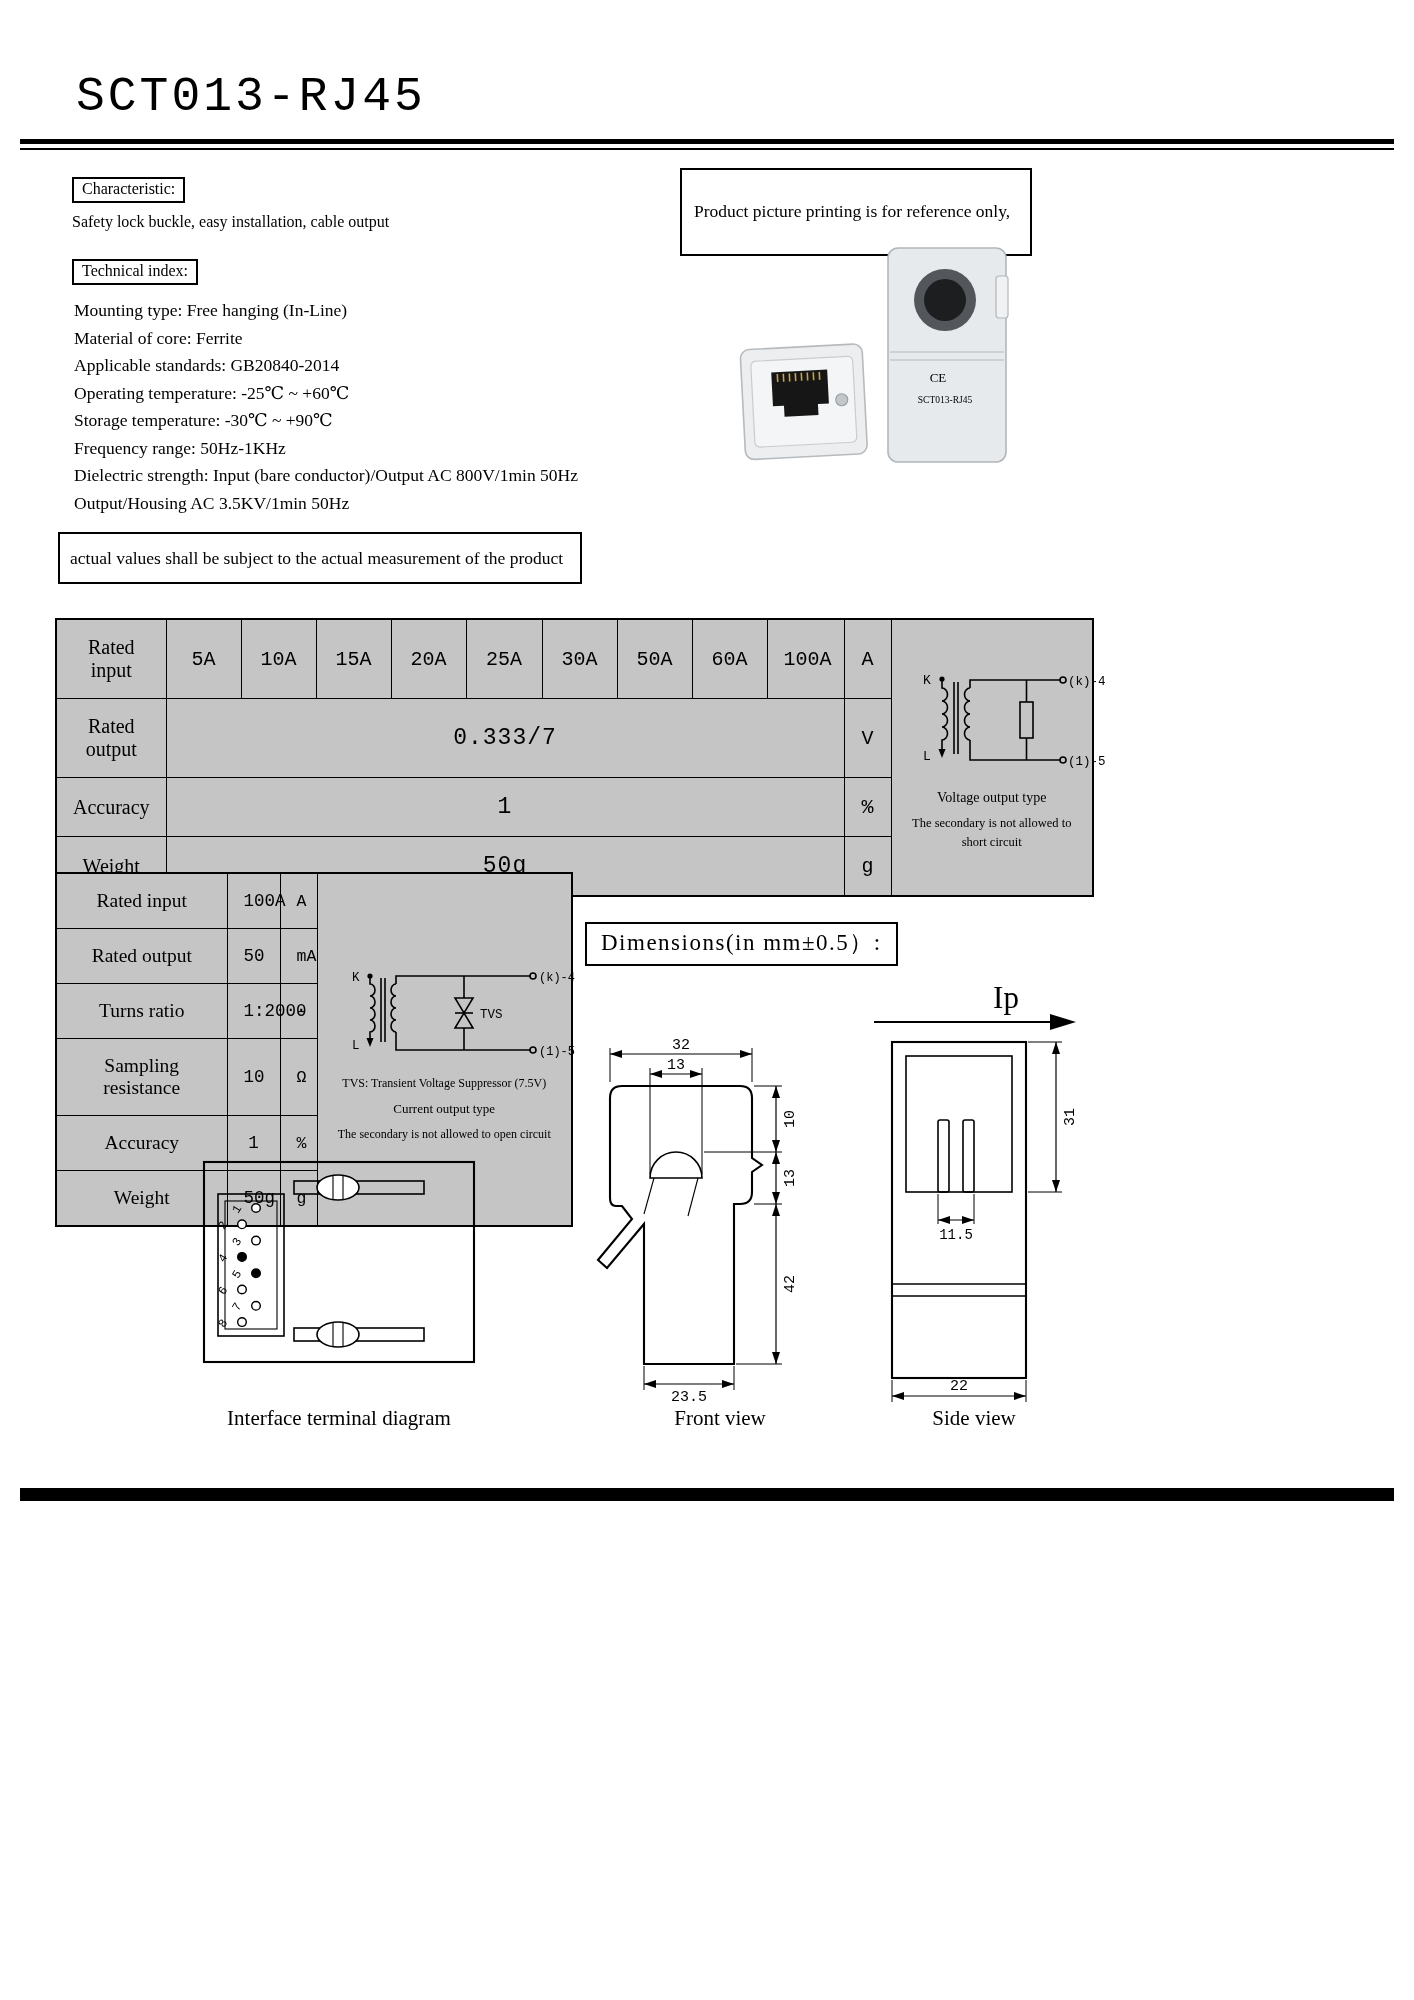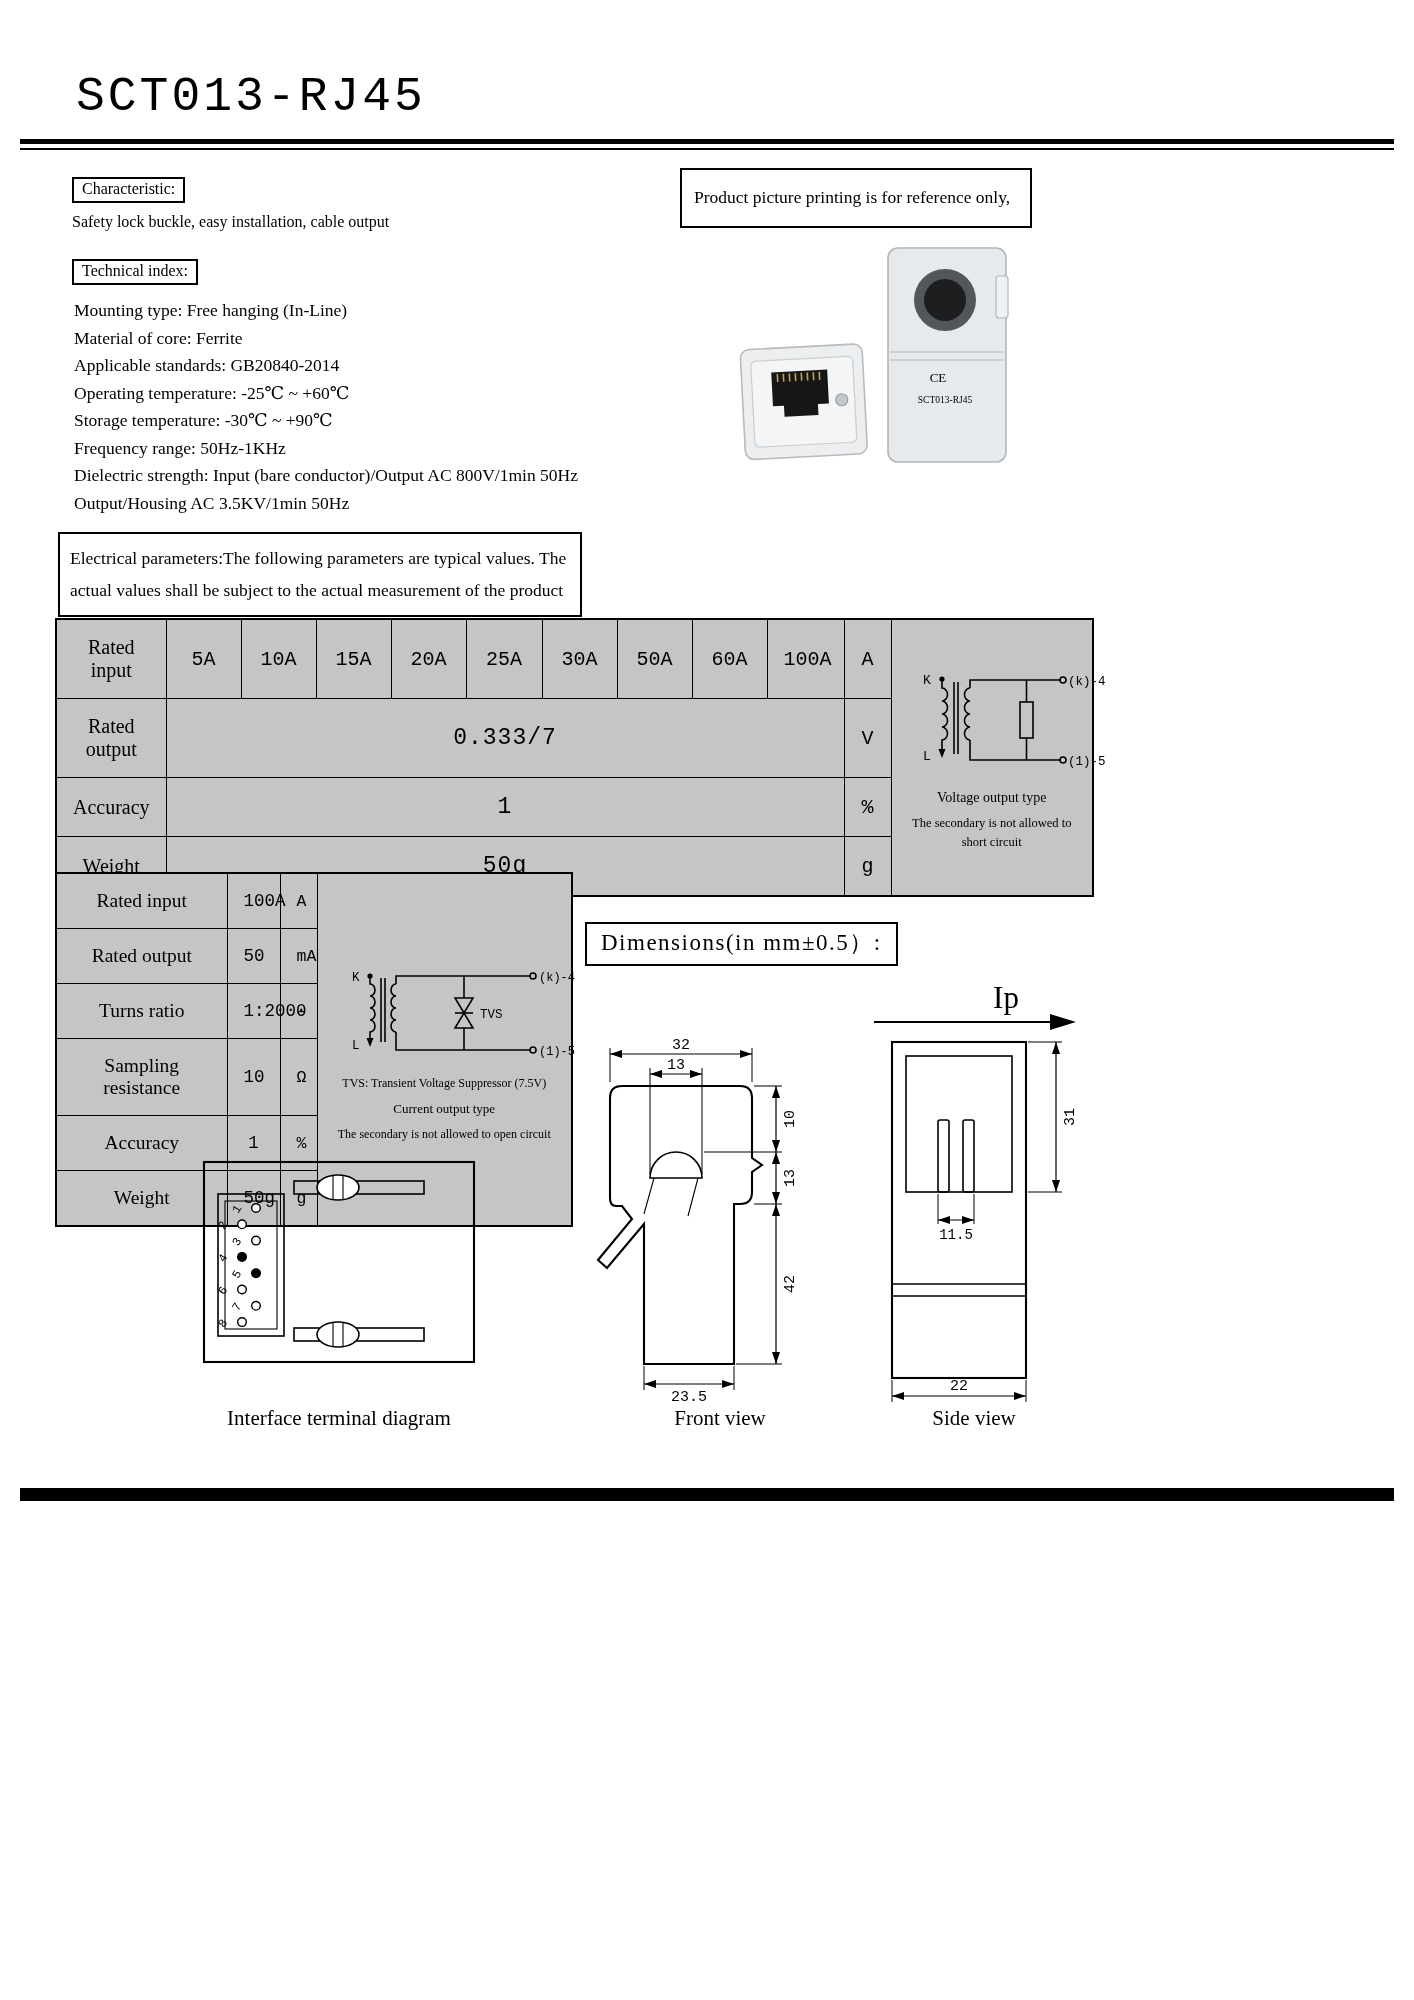--- a/index.html
+++ b/index.html
@@ -4,21 +4,21 @@
 <style>
   * { margin:0; padding:0; box-sizing:border-box; }
   html,body { background:#ffffff; }
   .page { position:relative; width:1414px; height:2000px; background:#fff;
           font-family:"Liberation Serif","DejaVu Serif",serif; color:#000; overflow:hidden; }
   .abs { position:absolute; }
   .title { font-family:"Liberation Mono","DejaVu Sans Mono",monospace; font-size:48px; letter-spacing:3px; font-weight:500; }
   .hrule { background:#000; }
   .labelbox { display:inline-block; border:2px solid #000; padding:1px 8px 3px 8px; font-size:16px; }
   .plain20 { font-size:16px; }
-  .noticebox { border:2px solid #000; padding:10px 12px; font-size:17.5px; line-height:2.05; width:352px; }
+  .noticebox { border:2px solid #000; padding:24px 12px; font-size:17.5px; line-height:2.05; width:352px; }
   .techlist { font-size:17.5px; line-height:27.5px; }
   .elecbox { border:2px solid #000; padding:8px 10px; font-size:17.5px; line-height:1.85; width:524px; }
   table.spec { border-collapse:collapse; background:#c5c5c5; table-layout:fixed; border:2px solid #000; }
   table.spec td { border:1.7px solid #000; text-align:center; vertical-align:middle; padding:16px; }
   td.lbl { text-align:left; padding-left:9px; font-size:20px; }
   td.val, td.unit { font-family:"Liberation Mono","DejaVu Sans Mono",monospace; }
   .t1 tr { height:50px; }
   .t1 td.val { font-size:20px; }
   .t1 td.unit { font-size:20px; }
   .t1 td.big { font-size:23px; letter-spacing:1px; }
@@ -105,21 +105,20 @@
       <circle cx="57" cy="54" r="31" fill="#53575b"></circle>
       <circle cx="57" cy="54" r="21" fill="#1c1e20"></circle>
       <line x1="2" y1="106" x2="116" y2="106" stroke="#b3b7ba" stroke-width="1.2"></line>
       <line x1="2" y1="114" x2="116" y2="114" stroke="#b3b7ba" stroke-width="1.2"></line>
       <text x="50" y="136" text-anchor="middle" font-size="13" fill="#85898d">CE</text>
       <text x="57" y="157" text-anchor="middle" font-size="9.5" fill="#85898d">SCT013-RJ45</text>
     </g>
   </svg>
 
   <div class="abs elecbox" style="left:58px; top:532px;">
-    <div>Electrical parameters:The following parameters are typical values. The</div>
     <div>actual values shall be subject to the actual measurement of the product</div>
   </div>
 
   <table class="spec t1 abs" style="left:55px; top:618px; width:1037px;">
     <colgroup>
       <col style="width:110px">
         <col style="width:75px">
         <col style="width:75px">
         <col style="width:75px">
         <col style="width:75px">

